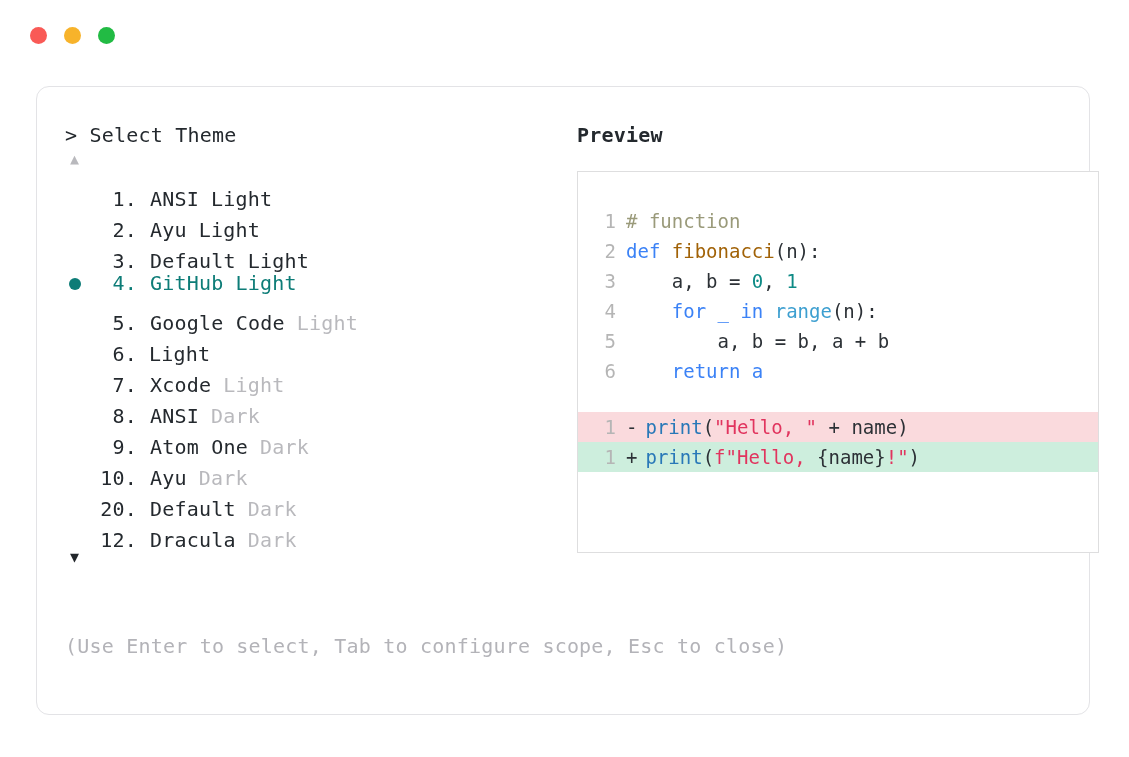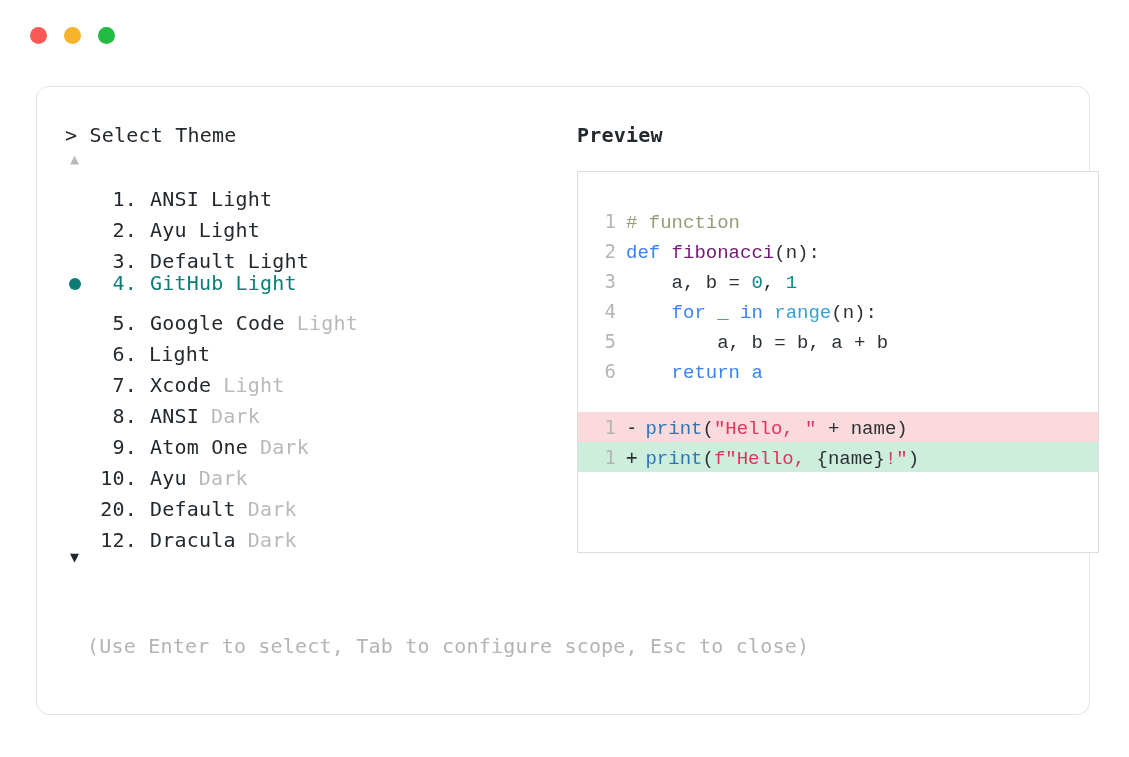--- a/index.html
+++ b/index.html
@@ -173,60 +173,59 @@
     padding-left: 18px;
   }
   .code-line.blank { height: 26px; }
   .ln {
     flex: 0 0 20px;
     width: 20px;
     text-align: right;
     color: #b5b5b5;
     margin-right: 10px;
   }
-  .code-src { white-space: pre; color: #2c3136; font-family: Liberation Mono, monospace; }
+  .code-src { white-space: pre; color: #2c3136; }
 
   
   .diff-line {
     display: flex;
     align-items: baseline;
     height: 30px;
     padding-left: 18px;
     width: 100%;
     box-sizing: border-box;
   }
   .diff-line.removed { background: #fadadd; }
   .diff-line.added   { background: #cdeedd; }
   .diff-sign {
     color: #2c3136;
     margin-right: 8px;
   }
 
   
   .tok-comment  { color: #9a9a7a; }
   .tok-keyword  { color: #3b82f6; }
-  .tok-funcdef  { color: #701a75; }
+  .tok-funcdef  { color: #a16207; }
   .tok-builtin  { color: #3d9fd0; }
   .tok-call     { color: #2878b8; }
   .tok-number   { color: #0d8a85; }
   .tok-string   { color: #e1345e; }
   .tok-plain    { color: #2c3136; }
   .tok-punct    { color: #2c3136; }
 
   
   .footer-hint {
     position: absolute;
     left: 28px;
     top: 545px;
     font-size: 20px;
     line-height: 28px;
     color: #b3b3b8;
     letter-spacing: 0.2px;
     white-space: pre;
-    margin-left: 22px;
   }
 </style>
 </head>
 <body>
 
 <div class="titlebar">
   <div class="dots">
     <span class="dot" style="background: rgb(249, 90, 86);"></span>
     <span class="dot" style="background: rgb(247, 179, 43);"></span>
     <span class="dot" style="background: rgb(34, 187, 68);"></span>

